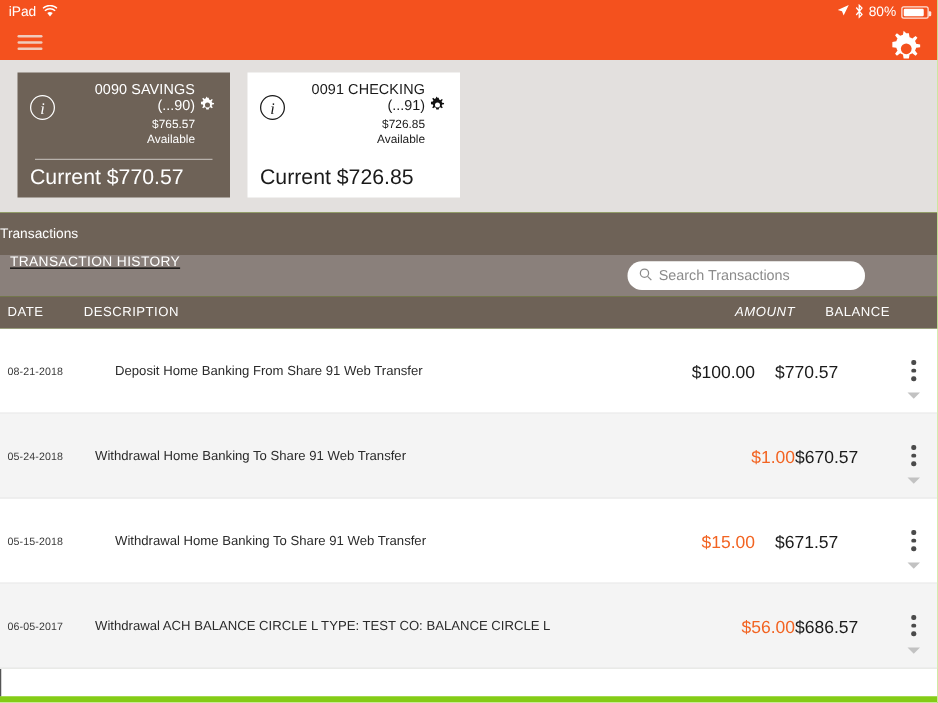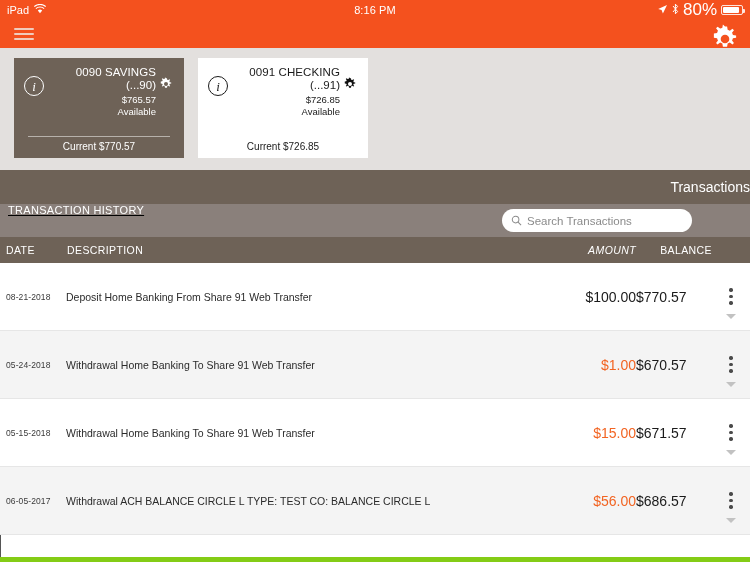--- a/index.html
+++ b/index.html
@@ -43,21 +43,21 @@
     text-align: center;
     font-size: 11px;
     font-weight: 500;
     letter-spacing: .1px;
   }
   .status-right {
     margin-left: auto;
     display: flex;
     align-items: center;
     gap: 4px;
-    font-size: 17px;
+    font-size: 11px;
     z-index: 2;
   }
   .wifi-ico { display:inline-block; }
   .battery {
     width: 22px; height: 10px;
     border: 1px solid rgba(255,255,255,.85);
     border-radius: 2px;
     position: relative;
     display: inline-block;
   }
@@ -181,34 +181,33 @@
     flex: 0 0 auto;
     margin-top: 10px;
     cursor: pointer;
   }
   .card-divider {
     height: 1px;
     background: rgba(255,255,255,.5);
     margin: 3px 4px 0 4px;
   }
   .card-current {
-    text-align: center;
-    font-size: 10px;
+    font-size: 17px;
     padding-top: 4px;
   }
 
   
   .tx-titlebar {
     height: 34px;
     background: #6e6257;
     color: #ffffff;
     display: flex;
     align-items: center;
-    justify-content: flex-end;
-    font-size: 14px;
+    justify-content: flex-start;
+    font-size: 11px;
   }
 
   
   .tx-searchbar {
     height: 33px;
     background: #8a807b;
     display: flex;
     align-items: flex-start;
     padding: 0 58px 0 8px;
     position: relative;
@@ -266,34 +265,35 @@
     background: #ffffff;
   }
   .tx-row {
     height: 68px;
     display: flex;
     align-items: center;
     position: relative;
     border-bottom: 1px solid #e6e6e6;
     cursor: pointer;
   }
-  .tx-row.odd  { background: #ffffff; }
+  .tx-row.odd  { background: #ffffff; gap: 16px; }
   .tx-row.even { background: #f4f4f4; }
   .tx-date {
     width: 66px;
     padding-left: 6px;
     font-size: 8.5px;
     color: #3a3a3a;
     letter-spacing: .1px;
   }
   .tx-desc {
     flex: 1;
     font-size: 10.5px;
     color: #2b2b2b;
     padding-right: 8px;
+    margin-left: 10px;
   }
   .tx-amount {
     width: 94px;
     text-align: right;
     font-size: 14px;
     color: #1a1a1a;
   }
   .tx-amount.debit { color: #f26422; }
   .tx-balance {
     width: 76px;
@@ -346,21 +346,20 @@
     <div class="status-left">
       <span>iPad</span>
       <span class="wifi-ico">
         <svg width="12" height="10" viewBox="0 0 12 10">
           <path d="M6 9.2 L3.8 6.4 A3.6 3.6 0 0 1 8.2 6.4 Z" fill="#fff"></path>
           <path d="M1.9 4.6 A6 6 0 0 1 10.1 4.6" stroke="#fff" stroke-width="1.2" fill="none"></path>
           <path d="M0.3 2.6 A8.6 8.6 0 0 1 11.7 2.6" stroke="#fff" stroke-width="1.2" fill="none"></path>
         </svg>
       </span>
     </div>
-    <div class="status-center">8:16 PM</div>
     <div class="status-right">
       <span>
         <svg width="11" height="11" viewBox="0 0 11 11">
           <path d="M10 1 L1.2 4.9 L4.6 5.9 L5.9 9.4 Z" fill="#fff"></path>
         </svg>
       </span>
       <span>
         <svg width="7" height="12" viewBox="0 0 7 12">
           <path d="M1 3 L5.6 8.6 L3.4 10.8 L3.4 1.2 L5.6 3.4 L1 9" stroke="#fff" stroke-width="1" fill="none"></path>
         </svg>

